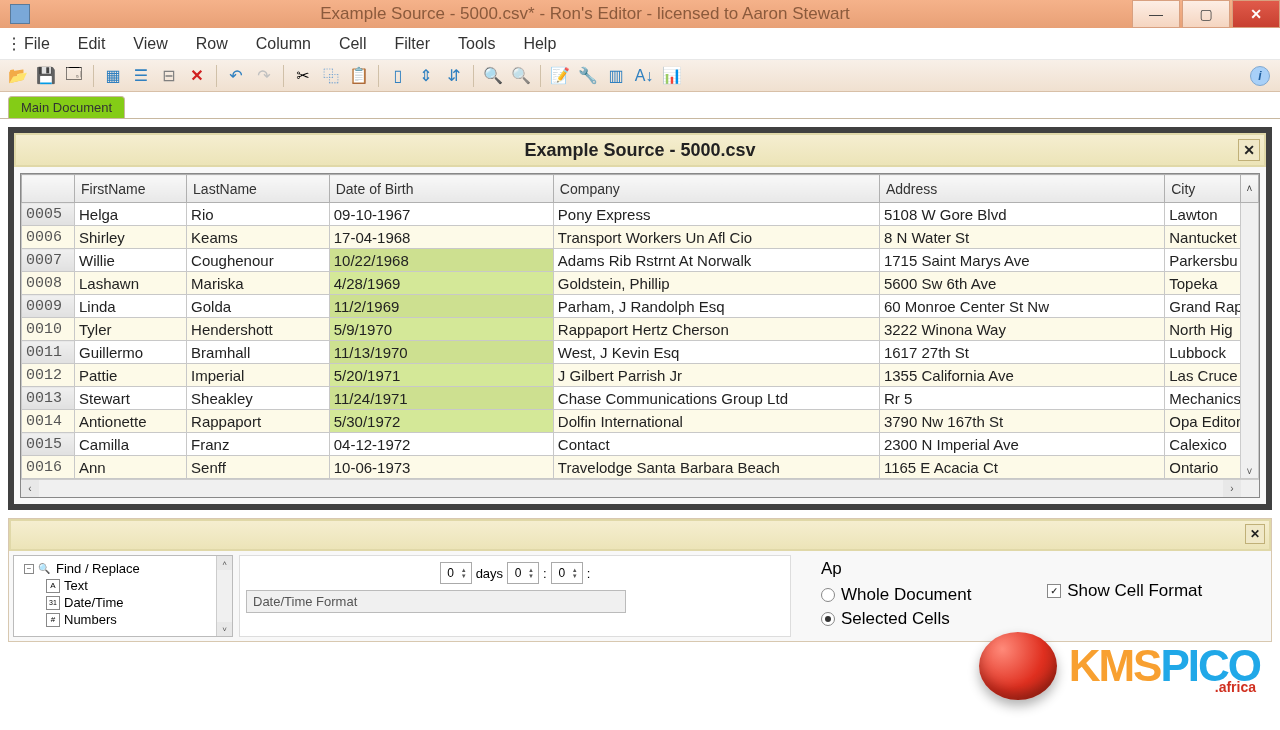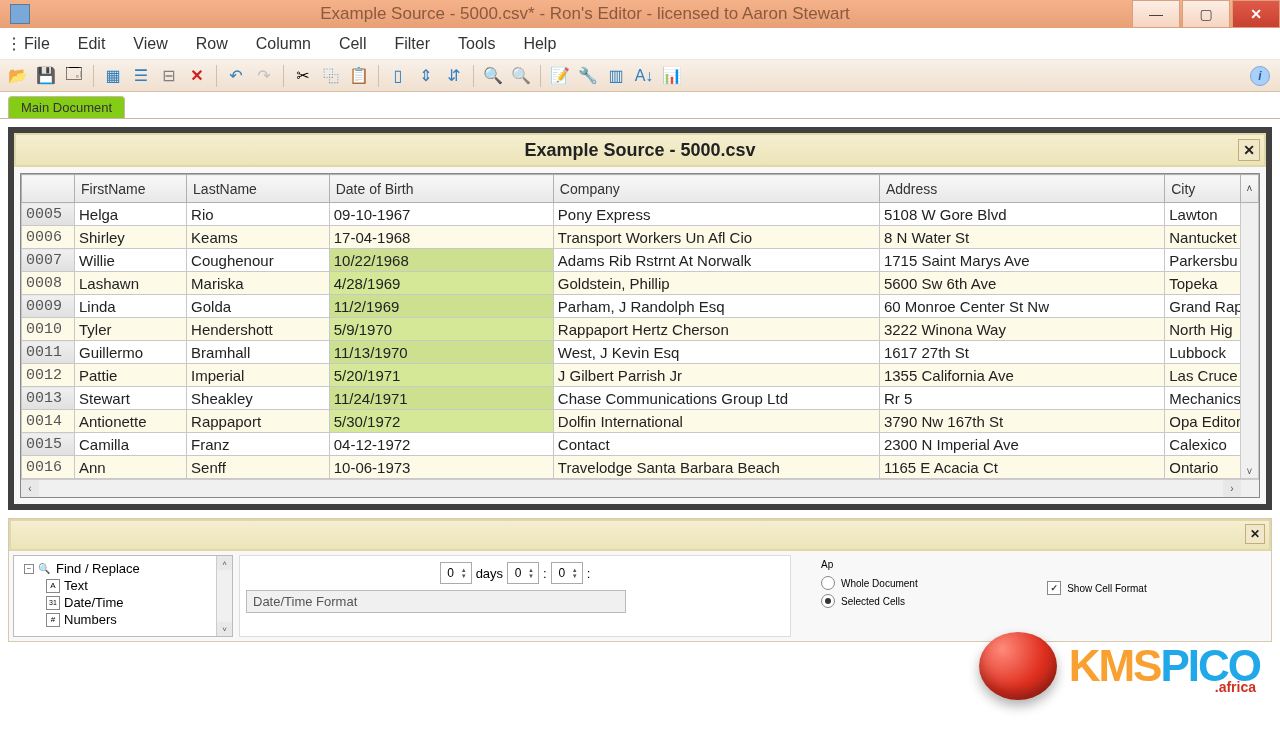--- a/index.html
+++ b/index.html
@@ -47,21 +47,21 @@
 .toolnav .node .toggle { width:10px; height:10px; border:1px solid #888; font-size:8px; display:flex; align-items:center; justify-content:center; color:#444;}
 .toolnav .vs { position:absolute; right:0; top:0; bottom:0; width:16px; background:#f0f0f0; border-left:1px solid #ccc;}
 .toolnav .vs .u,.toolnav .vs .d { height:14px; background:#e8e8e8; font-size:8px; display:flex;align-items:center;justify-content:center;color:#555;}
 .toolnav .vs .d{position:absolute;bottom:0;width:100%;}
 .toolcenter { flex: 1; border: 1px solid #ddd; background: #fff; padding: 6px; font-size: 13px; }
 .spinrow { display: flex; align-items: center; gap: 4px; margin-bottom: 6px; justify-content:center;}
 .spin { width: 32px; height: 22px; border: 1px solid #aaa; background: #fff; display: flex; align-items:center;}
 .spin input { width: 20px; border: none; text-align: center; font-size: 12px; }
 .spin .arrows { width:10px; display:flex; flex-direction:column; font-size:6px; color:#555;}
 .formatlabel { border:1px solid #bbb; background:#f0f0f0; padding:3px 6px; font-size:13px; color:#555; width:380px;}
-.toolright { width: 450px; padding: 4px; font-size: 10px; position:relative;margin-left:20px;}
+.toolright { width: 450px; padding: 4px; font-size: 17px; position:relative;margin-left:20px;}
 .radiorow, .checkrow { display: flex; align-items: center; gap: 6px; padding: 2px 0; }
 .radio, .checkbox { width: 14px; height: 14px; border: 1px solid #888; background: #fff; display:flex; align-items:center; justify-content:center; font-size:9px;}
 .radio { border-radius: 50%; }
 .radio.checked::after { content:''; width:6px; height:6px; background:#333; border-radius:50%;}
 .checkbox.checked::after { content:'✓'; color:#333; font-weight:bold;}
 .toolright .col { display:inline-block; vertical-align:top; width:200px;}
 .dim { color:#aaa;}
 .watermark { position: absolute; right: 20px; bottom: 30px; display: flex; align-items: center; gap: 12px; pointer-events:none;}
 .redbtn { width: 78px; height: 68px; border-radius: 50%; background: radial-gradient(circle at 30% 25%, #ff8a7a, #e03020 55%, #a02010); box-shadow: 0 6px 12px rgba(0,0,0,.3), inset 0 -8px 12px rgba(0,0,0,.25);}
 .kmslogo { font-family: Arial Black, Arial, sans-serif; font-size: 44px; font-weight: 900; letter-spacing:-2px;}

